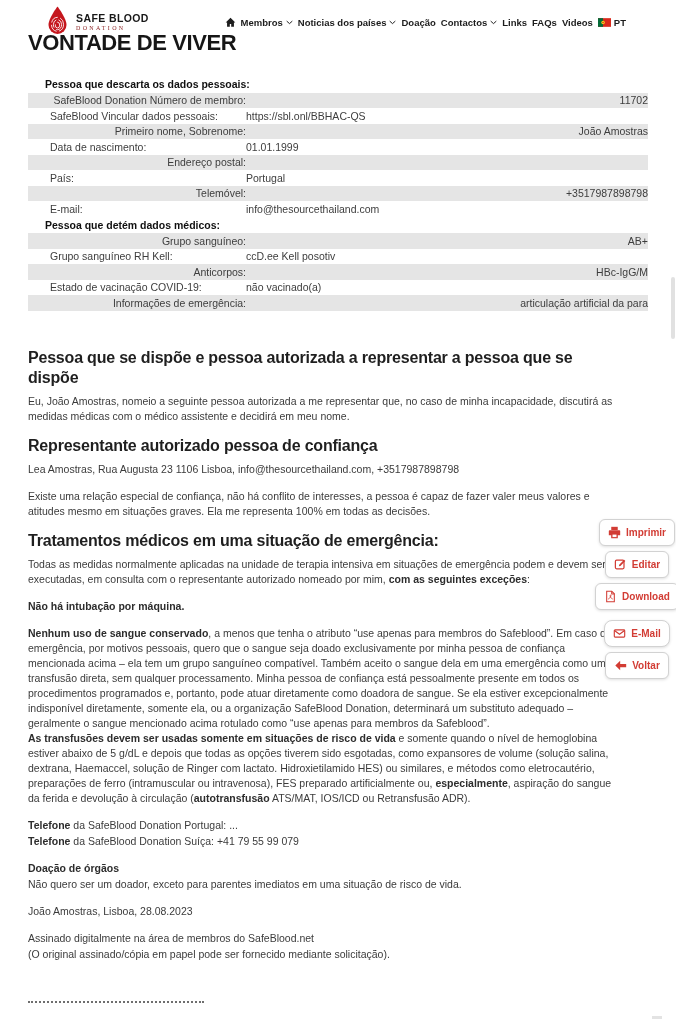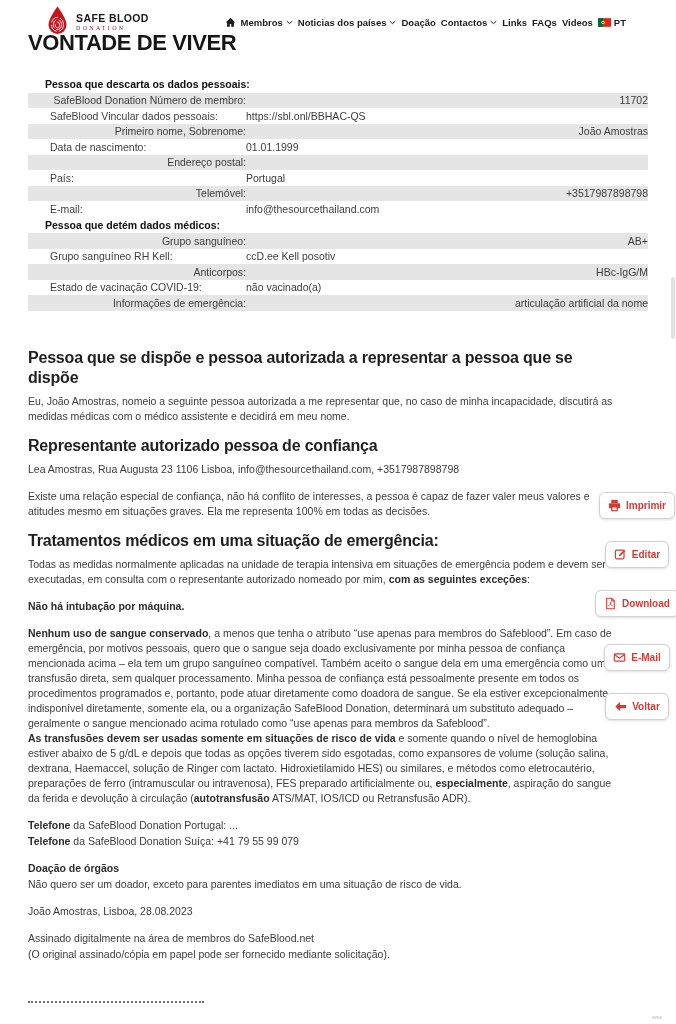--- a/index.html
+++ b/index.html
@@ -38,22 +38,22 @@
   .content h2:first-child{margin-top:0;}
   .content p{margin:0 0 8px;font-size:10.5px;line-height:15px;color:#3b3b3b;}
   .content p b{color:#2d2d2d;}
   .content p.mt{margin-top:12px;}
   .content p.tight{margin-bottom:1px;}
   .content p.nogap{margin-bottom:0;}
   .sigline{width:176px;height:1px;border-bottom:2px dotted #6e6e6e;margin-top:38px;}
   .sigcap{margin-top:20px !important;font-style:italic;font-size:9px !important;color:#2f2f2f;}
 
   
-  .fab-stack{position:absolute;top:492px;right:3px;width:72px;display:flex;flex-direction:column;
-             align-items:center;gap:22px;}
+  .fab-stack{position:absolute;top:519px;right:3px;width:72px;display:flex;flex-direction:column;
+             align-items:center;gap:5px;}
   .fab{display:inline-flex;align-items:center;gap:5px;background:#fff;border:1px solid #d2d2d2;
        border-radius:6px;padding:6px 8px;font-size:10px;font-weight:600;white-space:nowrap;
        box-shadow:0 1px 3px rgba(0,0,0,.13);cursor:pointer;}
   .fab:nth-child(4){margin-top:5px;}
   .fab svg{flex:none;}
 
   
   .scroll-thumb{position:absolute;right:1px;top:277px;width:4px;height:62px;background:#c9c9c9;
                 border-radius:2px;opacity:.55;cursor:pointer;}
   .corner-dash{position:absolute;right:14px;bottom:5px;width:10px;height:3px;background:#e3e3e3;}
@@ -196,21 +196,21 @@
       </div>
       <div class="t-row">
         <span class="t-lbl">Estado de vacinação COVID-19:</span>
         <span class="t-val">
           <span class="vline">não vacinado(a)</span>
         </span>
       </div>
       <div class="t-row odd">
         <span class="t-lbl">Informações de emergência:</span>
         <span class="t-val">
-          <span class="vline">articulação artificial da nome</span>
+          <span class="vline">articulação artificial da para</span>
         </span>
       </div>
     </section>
 
   <main class="content" id="content-root">
       <h2>Pessoa que se dispõe e pessoa autorizada a representar a pessoa que se dispõe</h2>
       <p><span>Eu, João Amostras, nomeio a seguinte pessoa autorizada a me representar que, no caso de minha incapacidade, discutirá as medidas médicas com o médico assistente e decidirá em meu nome.</span></p>
       <h2>Representante autorizado pessoa de confiança</h2>
       <p><span>Lea Amostras, Rua Augusta 23 1106 Lisboa, info@thesourcethailand.com, +3517987898798</span></p>
       <p class="mt"><span>Existe uma relação especial de confiança, não há conflito de interesses, a pessoa é capaz de fazer valer meus valores e atitudes mesmo em situações graves. Ela me representa 100% em todas as decisões.</span></p>
@@ -247,21 +247,21 @@
         <span>Editar</span>
       </button>
       <button class="fab" style="color: rgb(210, 60, 52);">
         <svg viewBox="0 0 16 16" width="13" height="13">
           <path d="M3.3 1.5h6.2l3.2 3.2v9.8H3.3z" fill="none" stroke="#d23c34" stroke-width="1.3"></path>
           <path d="M9.5 1.5v3.4h3.2" fill="none" stroke="#d23c34" stroke-width="1.3"></path>
           <path d="M5.3 11.2c1.1-.3 2.9-2.7 3.3-4.2.2-.9-.9-1.1-1-.2-.2 1.5 1.5 3.9 3 4.3" fill="none" stroke="#d23c34" stroke-width="1.1"></path>
         </svg>
         <span>Download</span>
       </button>
-      <button class="fab" style="color: rgb(210, 60, 52);">
+      <button class="fab" style="color: rgb(210, 60, 52); border-radius: 8px;">
         <svg viewBox="0 0 16 16" width="13" height="13">
           <rect x="1.6" y="3.6" width="12.8" height="8.8" rx="1" fill="none" stroke="#d23c34" stroke-width="1.4"></rect>
           <path d="M2.2 4.6 8 9l5.8-4.4" fill="none" stroke="#d23c34" stroke-width="1.4"></path>
         </svg>
         <span>E-Mail</span>
       </button>
       <button class="fab" style="color: rgb(210, 60, 52);">
         <svg viewBox="0 0 16 16" width="13" height="13">
           <path fill="#d23c34" d="M7.6 2.2 1.6 8l6 5.8V10H15V6H7.6z"></path>
         </svg>

